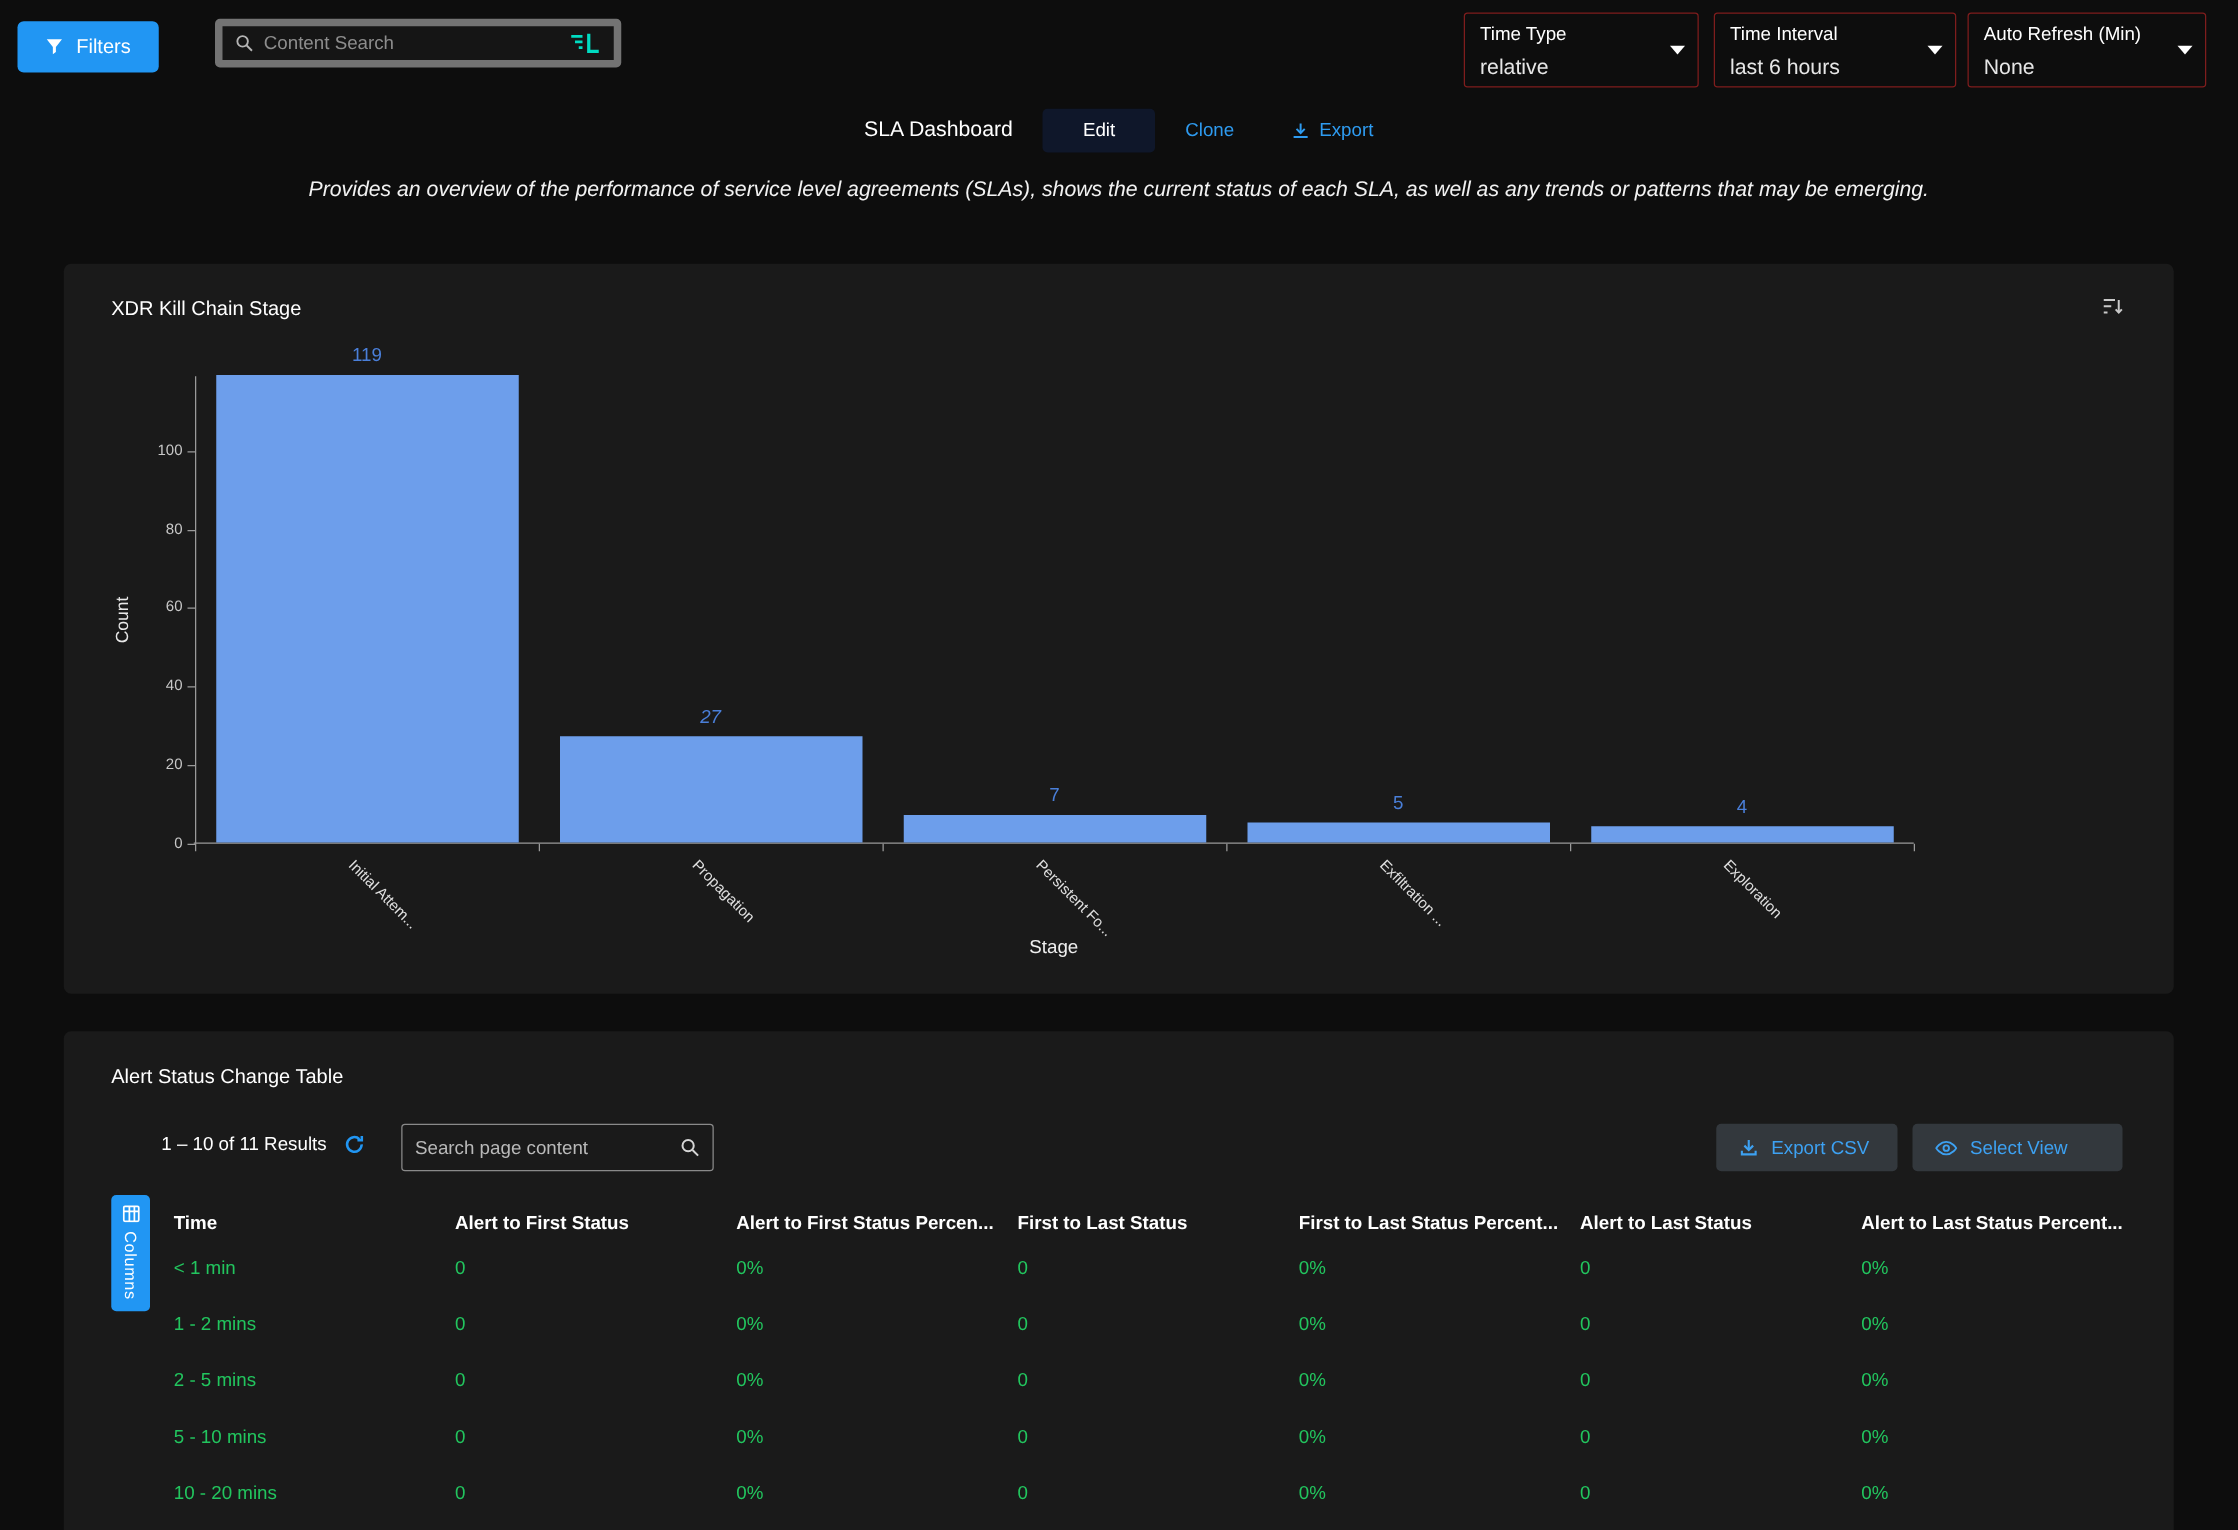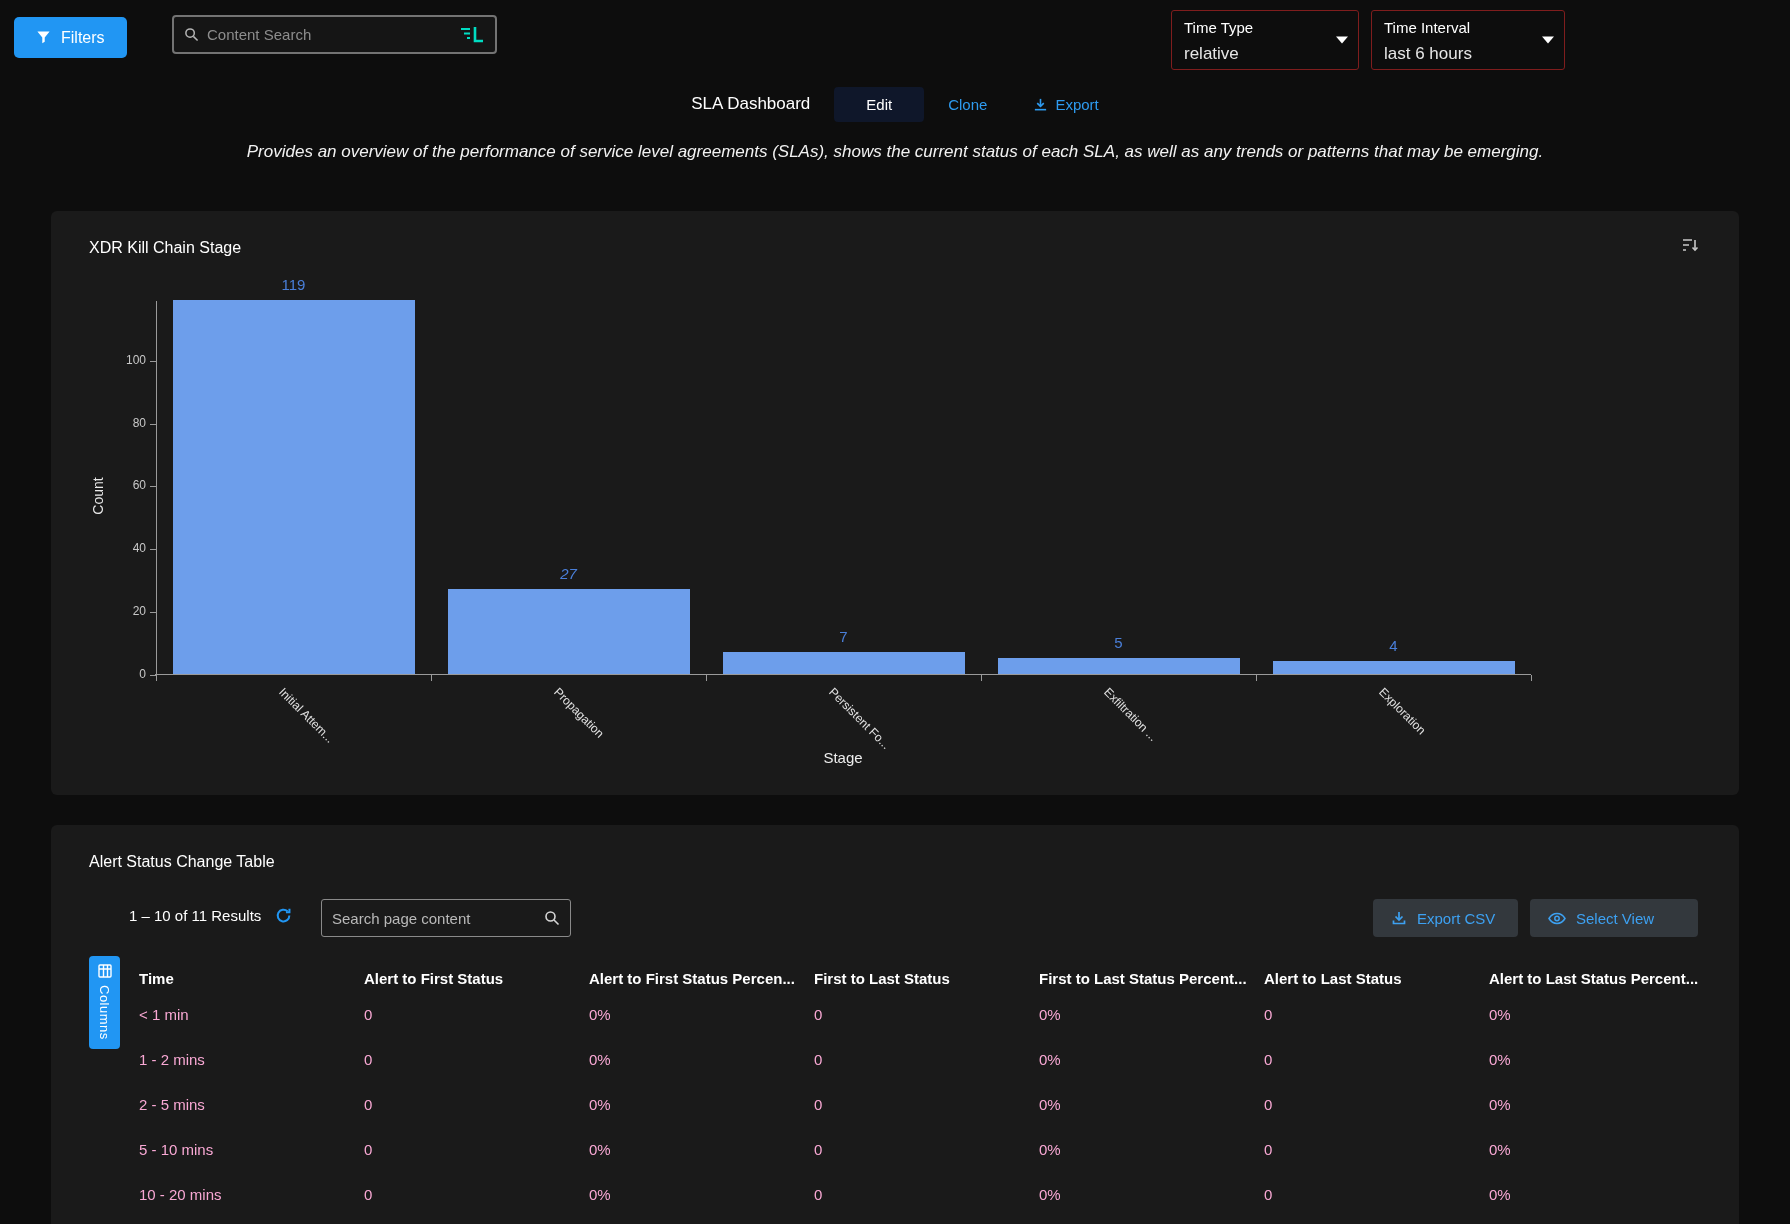--- a/index.html
+++ b/index.html
@@ -14,21 +14,21 @@
   
   .topbar { position: relative; height: 70px; }
   .filters-btn {
     position: absolute; left: 14px; top: 17px; height: 41px;
     background: #2196f3; color: #fff; border-radius: 5px;
     display: flex; align-items: center; gap: 10px; padding: 0 22px;
     font-size: 16px;
   }
   .content-search {
     position: absolute; left: 172px; top: 15px; width: 325px; height: 39px;
-    border: 2px solid #737373; border-radius: 4px; background: #151515;
+    border: 6px solid #737373; border-radius: 4px; background: #151515;
     display: flex; align-items: center; gap: 8px; padding: 0 10px;
   }
   .content-search input {
     flex: 1; background: transparent; border: none; outline: none;
     color: #ddd; font-size: 15px;
   }
   .content-search input::placeholder { color: #8d8d8d; }
   .dd {
     position: absolute; top: 10px; height: 60px;
     border: 1px solid #7f1d1d; border-radius: 3px;
@@ -135,21 +135,21 @@
     background: #2196f3; border-radius: 4px; color: #fff;
     display: flex; flex-direction: column; align-items: center;
     padding-top: 8px; gap: 7px;
   }
   .columns-tab .vert { writing-mode: vertical-rl; font-size: 13px; letter-spacing: 0.5px; }
   .tr { display: grid; grid-template-columns: repeat(6, 225px) 1fr; align-items: center; }
   .head { position: absolute; left: 88px; right: 40px; top: 142px; height: 22px; }
   .th { font-size: 15px; font-weight: bold; color: #ffffff; cursor: pointer; }
   #table-body { position: absolute; left: 88px; right: 40px; top: 167px; }
   #table-body .tr { height: 45px; }
-  .td { font-size: 15px; color: #f9a8d4; }
+  .td { font-size: 15px; color: #22c55e; }
 </style>
 </head>
 <body>
 
 <div class="topbar">
   <button class="filters-btn">
     <svg viewBox="0 0 16 16" width="15" height="15">
         <path d="M1.5 1.5h13L9.3 8v4.4L6.7 14.2V8L1.5 1.5z" fill="#ffffff"></path>
       </svg>
     <span>Filters</span>
@@ -168,20 +168,25 @@
   </div>
 
   <div class="dd dd1">
     <div class="dd-label">Time Type</div>
     <div class="dd-value">relative</div>
     <span class="caret"></span>
   </div>
   <div class="dd dd2">
     <div class="dd-label">Time Interval</div>
     <div class="dd-value">last 6 hours</div>
+    <span class="caret"></span>
+  </div>
+  <div class="dd dd3">
+    <div class="dd-label">Auto Refresh (Min)</div>
+    <div class="dd-value">None</div>
     <span class="caret"></span>
   </div>
 </div>
 
 <div class="title-row">
   <h1 class="page-title">SLA Dashboard</h1>
   <button class="edit-btn">Edit</button>
   <a class="link">Clone</a>
   <a class="link export-link">
     <svg viewBox="0 0 16 16" width="15" height="15" fill="none" stroke="currentColor" stroke-width="1.7">

